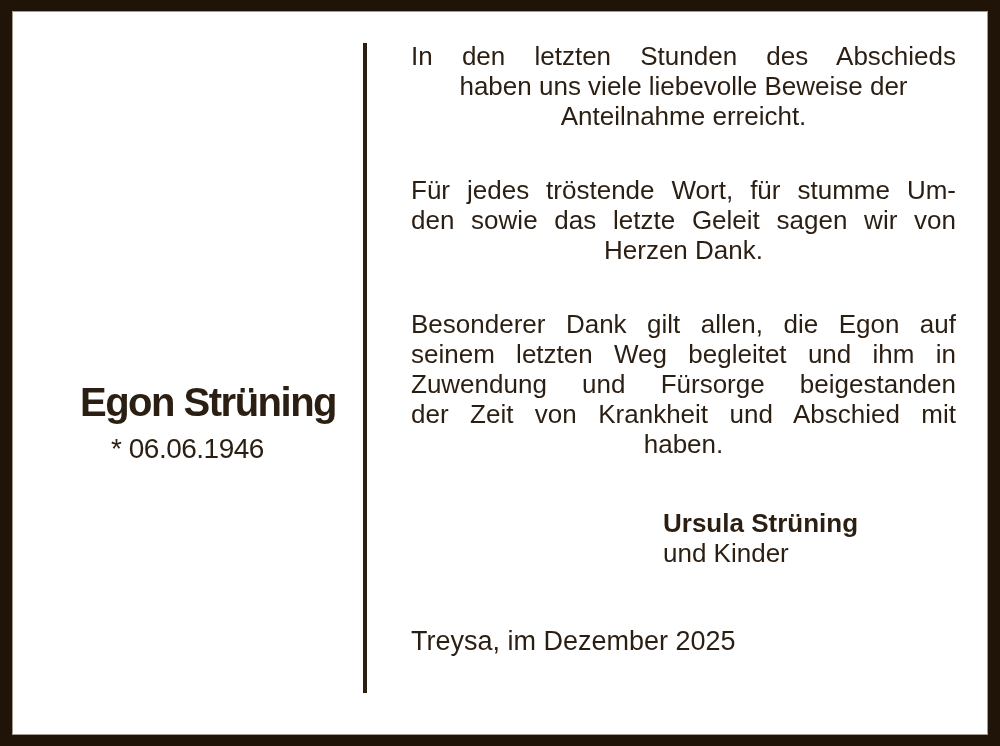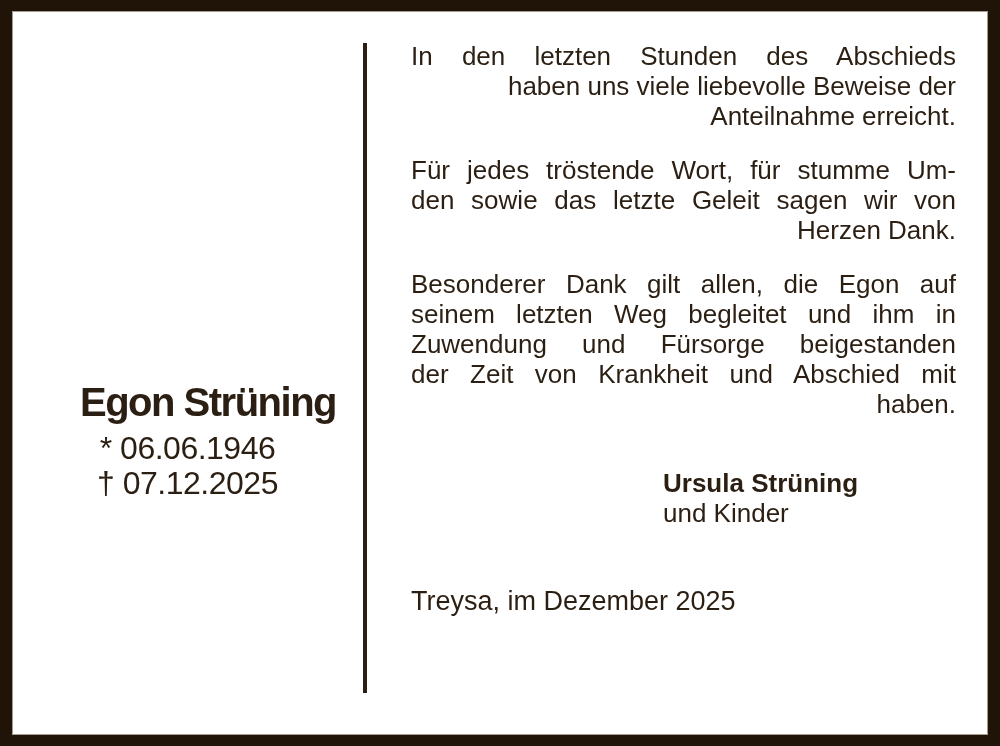--- a/index.html
+++ b/index.html
@@ -36,53 +36,52 @@
   .name {
     font-weight: bold;
     font-size: 40px;
     line-height: 44px;
     letter-spacing: -1.5px;
     white-space: nowrap;
     padding-left: 41px;
   }
   .dates {
     margin-top: 7px;
-    font-size: 32px;
+    font-size: 28px;
     line-height: 35px;
     letter-spacing: -0.5px;
   }
   
   .right-col {
     position: absolute;
     left: 411px; top: 41px;
     width: 545px;
     font-size: 26px;
     line-height: 30px;
   }
   .para { margin: 0; }
-  .para + .para { margin-top: 24px; }
-  .line { text-align: right; }
+  .para + .para { margin-top: 44px; }
+  .line { text-align: center; }
   .line.j { text-align: justify; text-align-last: justify; }
   .closing { margin-left: 252px; margin-top: 49px; }
   .mourners { margin-top: 13px; }
   .mourner-name { font-weight: bold; }
   .dateline { margin-top: 58px; font-size: 27px; }
 </style>
 </head>
 <body>
 
 <div id="canvas" style="--frame: #201409; --ink: #2b1e12; --paper: #ffffff;">
   <div class="panel"></div>
   <div class="divider"></div>
 
   <div class="left-col">
     <div class="name">Egon Strüning</div>
     <div class="dates">
       <div>* 06.06.1946</div>
-      <div>† 07.12.2025</div>
     </div>
   </div>
 
   <div class="right-col">
     <div id="paragraphs">
         <div class="para">
           <div class="line j">In den letzten Stunden des Abschieds</div>
           <div class="line">haben uns viele liebevolle Beweise der</div>
           <div class="line">Anteilnahme erreicht.</div>
         </div>

